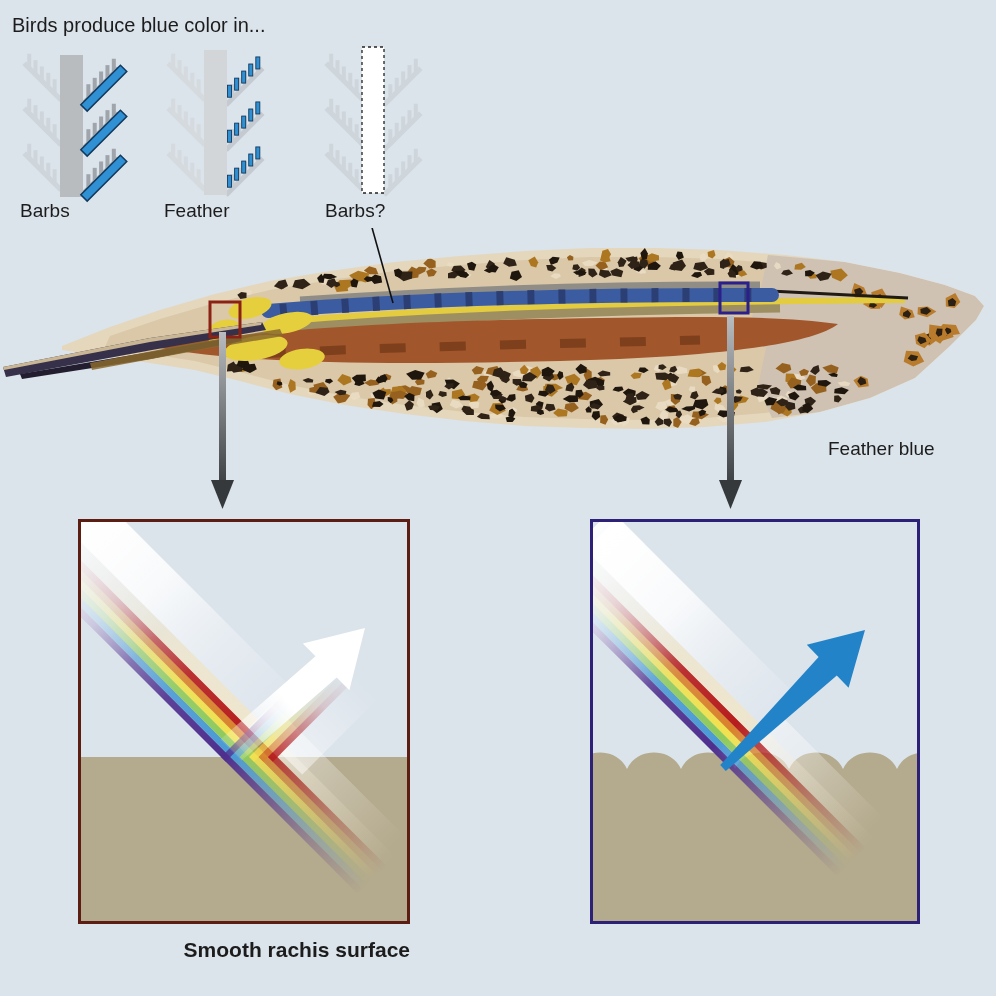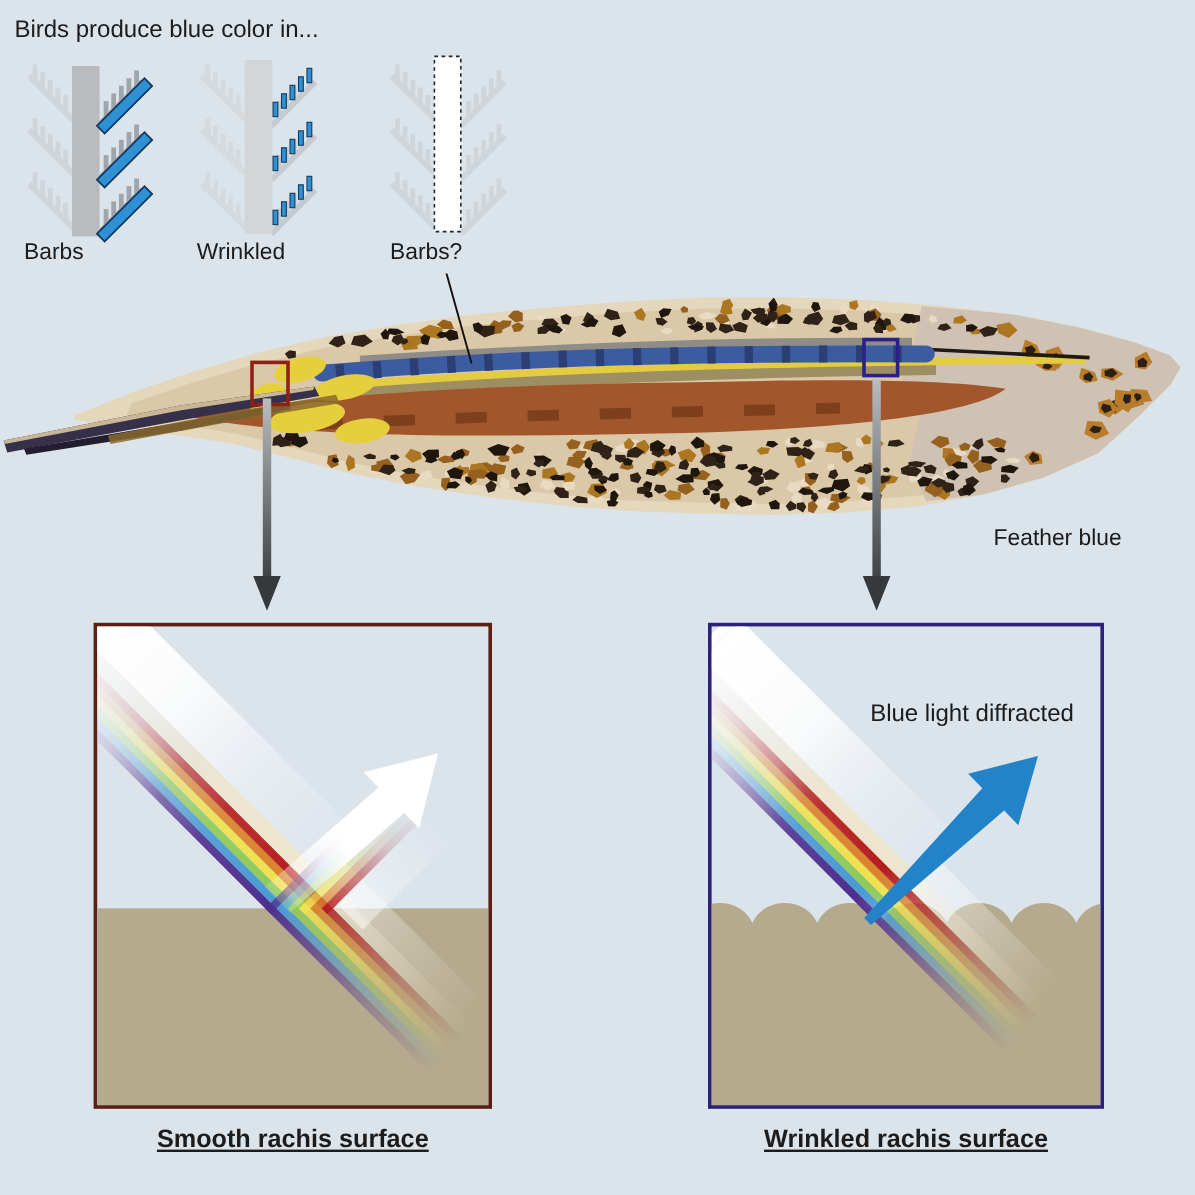--- a/index.html
+++ b/index.html
@@ -1,21 +1,21 @@
 <!DOCTYPE html>
 <html><head>
 <meta charset="utf-8">
 <style>
   html,body{margin:0;padding:0;background:#fff;}
   .canvas{position:relative;width:996px;height:996px;background:#dbe3eb;overflow:hidden;
           font-family:"Liberation Sans",sans-serif;color:#1c1c1c;}
   .abs{position:absolute;}
   .title{left:12px;top:14px;font-size:20px;}
   .iconlabel{top:200px;font-size:19px;}
-  .caption{top:938px;font-size:21px;font-weight:bold;text-align:center;text-decoration:underline;}
+  .caption{top:938px;font-size:21px;font-weight:bold;text-align:right;}
   .annotation{left:690px;top:584px;width:240px;font-size:20px;text-align:center;}
   .vanelabel{left:828px;top:438px;width:150px;font-size:19px;text-align:left;}
   .panel{box-sizing:border-box;top:519px;width:332px;height:405px;background:transparent;overflow:hidden;}
   .panel-left{left:78px;border:3px solid #5c1d12;}
   .panel-right{left:590px;width:330px;border:3px solid #2c2177;}
   svg{display:block;}
 </style>
 </head>
 <body>
 
@@ -103,21 +103,21 @@
       <use href="#branch" fill="#cfd6db" transform="translate(363,101) scale(-1,1) rotate(-45)"></use>
       <use href="#branch" fill="#cfd6db" transform="translate(363,146) scale(-1,1) rotate(-45)"></use>
       <use href="#branch" fill="#cfd6db" transform="translate(384,61) rotate(-45)"></use>
       <use href="#branch" fill="#cfd6db" transform="translate(384,106) rotate(-45)"></use>
       <use href="#branch" fill="#cfd6db" transform="translate(384,151) rotate(-45)"></use>
       <rect x="362" y="3" width="22" height="146" fill="#ffffff" stroke="#222" stroke-width="1.3" stroke-dasharray="3,3"></rect>
     </g>
   </svg>
 
   <div class="abs iconlabel" style="left:20px;width:110px">Barbs</div>
-  <div class="abs iconlabel" style="left:164px;width:116px">Wrinkled</div>
+  <div class="abs iconlabel" style="left:164px;width:116px">Feather</div>
   <div class="abs iconlabel" style="left:325px;width:96px">Barbs?</div>
 
   <svg class="abs" style="left:0;top:228px" width="996" height="290" viewBox="0 0 996 290">
     <defs>
       <clipPath id="vaneClip">
         <path d="M62,118 L110,99 L160,82 L215,66 L270,53 L330,43 L395,34 L460,28 L525,23 L590,20 L655,20 L720,22 L785,27 L845,34 L900,45 L945,57 L975,68 L984,78 L976,92 L950,118 L915,150 L870,170 L820,184 L765,194 L705,199 L645,201 L585,200 L525,198 L465,193 L405,186 L345,177 L290,166 L240,153 L195,142 L150,135 L105,128 L62,122 Z"></path>
       </clipPath>
       <linearGradient id="gAr" x1="0" y1="0" x2="0" y2="1">
         <stop offset="0" stop-color="#b9bdbf"></stop>
           <stop offset="1" stop-color="#3e4245"></stop>
@@ -675,18 +675,16 @@
         <rect x="-160" y="39.9" width="440" height="13" fill="url(#gi-c)"></rect>
         <rect x="-150" y="39.9" width="151" height="34" fill="url(#g-tw)"></rect>
         <rect x="-10" y="52.9" width="260" height="46" fill="url(#gi-w)"></rect>
         <rect x="110" y="0" width="150" height="98" fill="url(#gi-w2)"></rect>
       </g>
 
       <polygon fill="#2383c8" points="272,108 255.6,165.7 243.8,153.5 132.8,248.9 127.2,243.1 225.6,134.9 213.8,122.7"></polygon>
     </svg>
   </div>
 
-  <div class="abs annotation">Blue light diffracted</div>
 
   <div class="abs caption" style="left:78px;width:332px">Smooth rachis surface</div>
-  <div class="abs caption" style="left:590px;width:330px">Wrinkled rachis surface</div>
 
 </div>
 
 </body></html>

